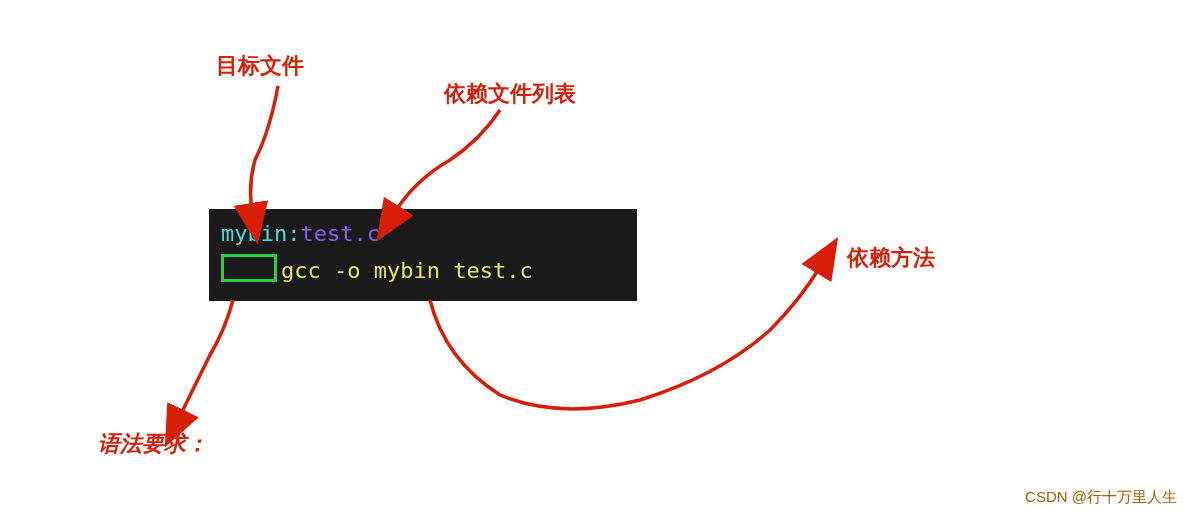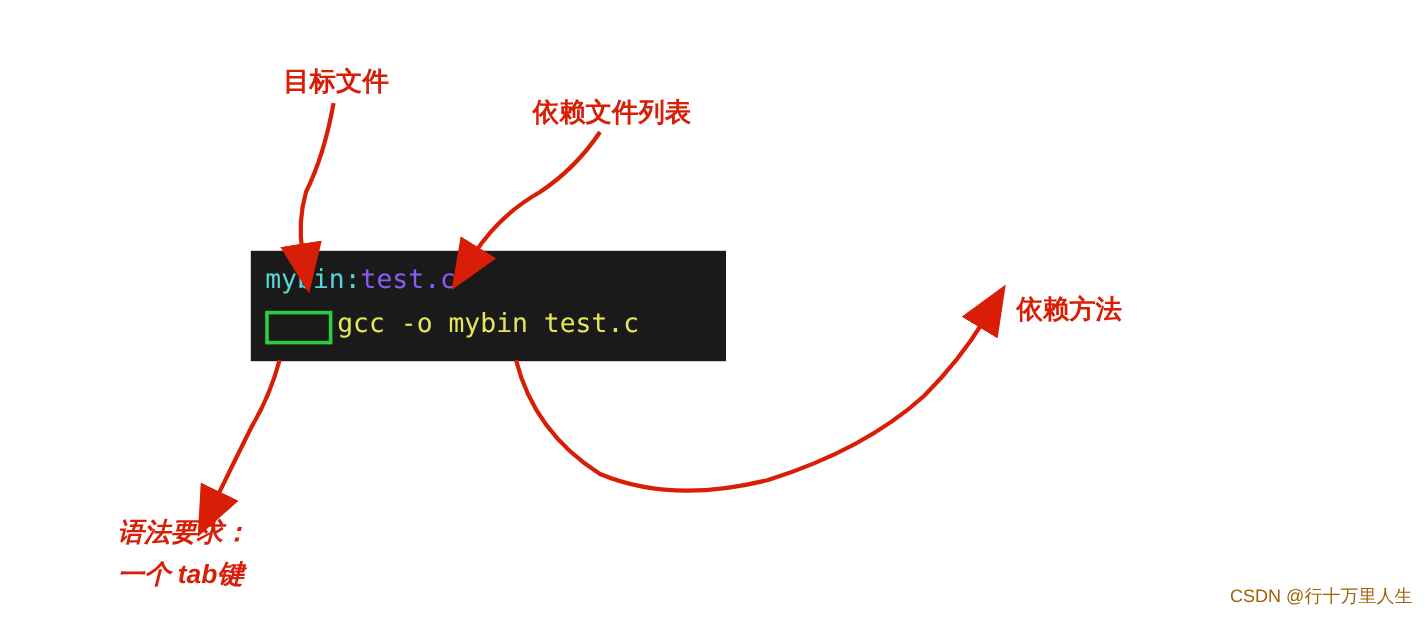--- a/index.html
+++ b/index.html
@@ -15,37 +15,37 @@
       position: absolute;
       color: #d81e06;
       font-weight: bold;
       font-size: 22px;
       line-height: 1.6;
     }
     .code-block {
       position: absolute;
       left: 209px;
       top: 209px;
-      width: 396px;
+      width: 428px;
       height: 92px;
       background: #1a1a1a;
       padding: 8px 12px;
       font-family: "Consolas", "Monaco", monospace;
       font-size: 22px;
       line-height: 1.5;
     }
     .code-line1 {
       display: flex;
     }
     .code-target { color: #56d6d6; }
     .code-colon { color: #56d6d6; }
     .code-dep { color: #8b5cf6; }
     .code-line2 {
       display: flex;
-      align-items: flex-end;
+      align-items: flex-start;
       margin-top: 4px;
     }
     .tab-box {
       display: inline-block;
       width: 56px;
       height: 28px;
       border: 3px solid #2ecc40;
       margin-right: 4px;
     }
     .code-cmd { color: #e6e65c; }
@@ -62,26 +62,25 @@
       right: 12px;
       bottom: 8px;
       color: #a16207;
       font-size: 15px;
       font-family: Arial, "Microsoft YaHei", sans-serif;
     }
   </style>
 </head>
 <body>
 
-<div class="annotation" style="left:236px; top:50px;">目标文件</div>
+<div class="annotation" style="left:216px; top:50px;font-family:Liberation Mono, monospace;">目标文件</div>
 <div class="annotation" style="left:444px; top:76px;text-align:center;">依赖文件列表</div>
 <div class="annotation" style="left:847px; top:240px;">依赖方法</div>
 <div class="annotation" style="left:98px; top:426px;font-style:italic;">
   <div>语法要求：</div>
-  <div>一个 tab键</div>
 </div>
 
 <div class="code-block">
   <div class="code-line1">
     <span class="code-target">mybin</span>
       <span class="code-colon">:</span>
       <span class="code-dep">test.c</span>
   </div>
   <div class="code-line2">
     <span class="tab-box"></span>

